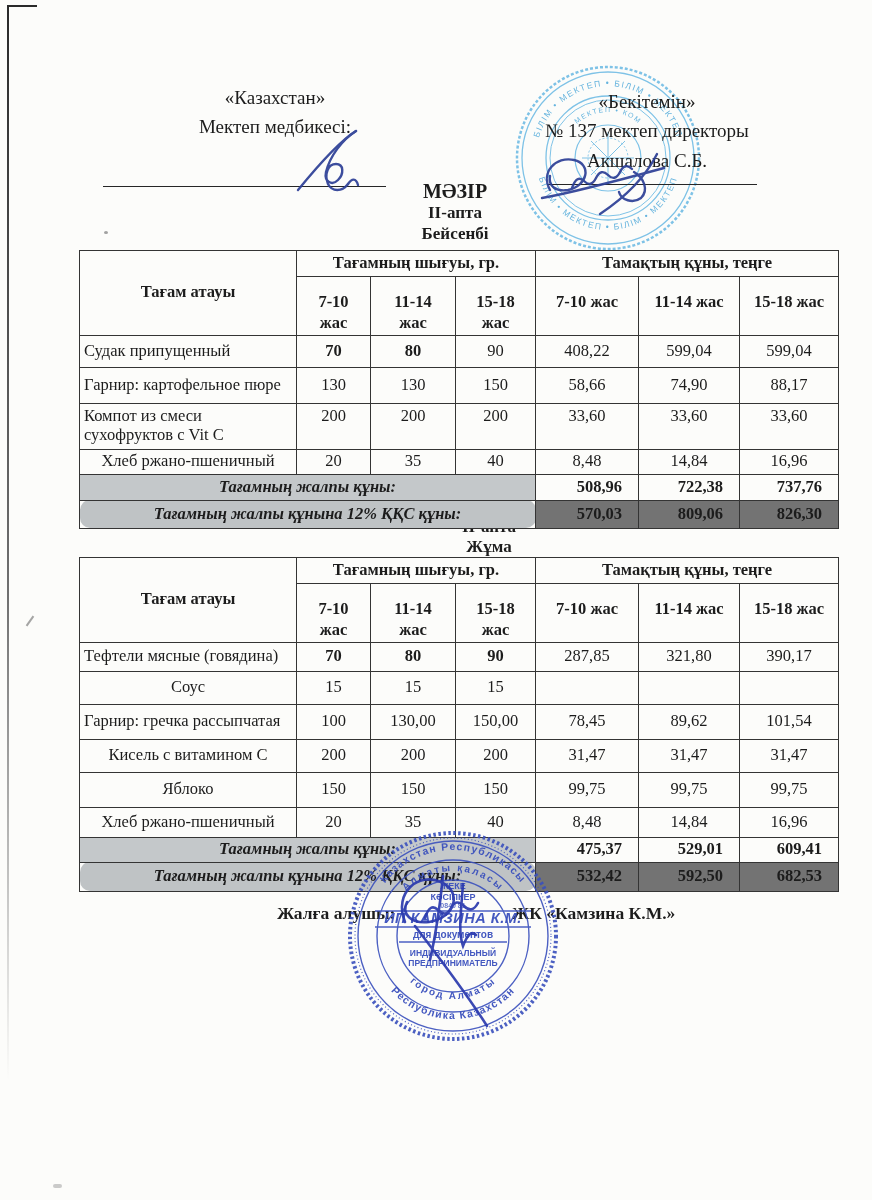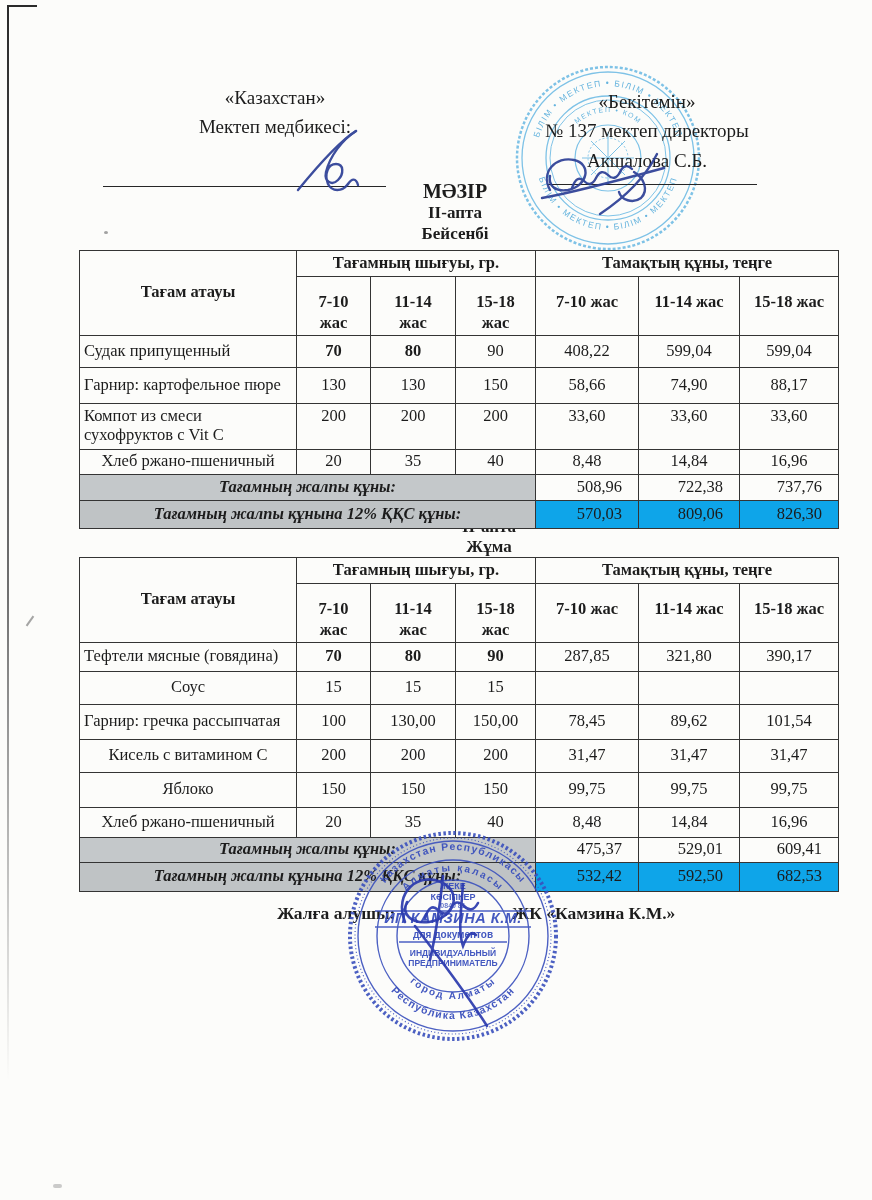--- a/index.html
+++ b/index.html
@@ -34,23 +34,23 @@
         line-height:1.15;overflow:hidden;}
   table.menu th{font-weight:bold;text-align:center;vertical-align:middle;}
   tr.h2 th{vertical-align:top;padding-top:14px;white-space:pre-line;line-height:1.3;}
   td.name{text-align:left;padding-left:8px;white-space:pre-line;}
   td.cname{text-align:center;white-space:pre-line;}
   td.num{text-align:center;}
   .b{font-weight:bold;}
   tr.top td{vertical-align:top;padding-top:3px;}
   td.bhide{border-bottom-style:hidden;}
   tr.totals td.tlabel{background:#c4c8ca;font-weight:bold;font-style:italic;text-align:center;font-size:16.5px;font-family:Liberation Serif, serif;}
-  tr.totals td.tval{font-weight:normal;text-align:right;padding-right:16px;}
-  tr.vat td.tlabel{background:#bfc3c5;}
-  tr.vat td.tval{background:#0ea5e9;}
+  tr.totals td.tval{font-weight:bold;text-align:right;padding-right:16px;}
+  tr.vat td.tlabel{background:#bfc3c5;border-radius:10px;}
+  tr.vat td.tval{background:#737373;}
 
   .sig-svg{position:absolute;z-index:4;}
   .stamp-school{position:absolute;left:513px;top:60px;width:190px;height:195px;z-index:1;}
   .stamp-ip{position:absolute;left:343px;top:826px;width:220px;height:220px;z-index:3;}
 
   .footer-label{position:absolute;left:277px;top:903px;font-weight:bold;font-size:17.5px;z-index:2;}
   .footer-name{position:absolute;left:512px;top:903px;font-weight:bold;font-size:17.5px;z-index:2;}
 </style>
 </head>
 <body>

